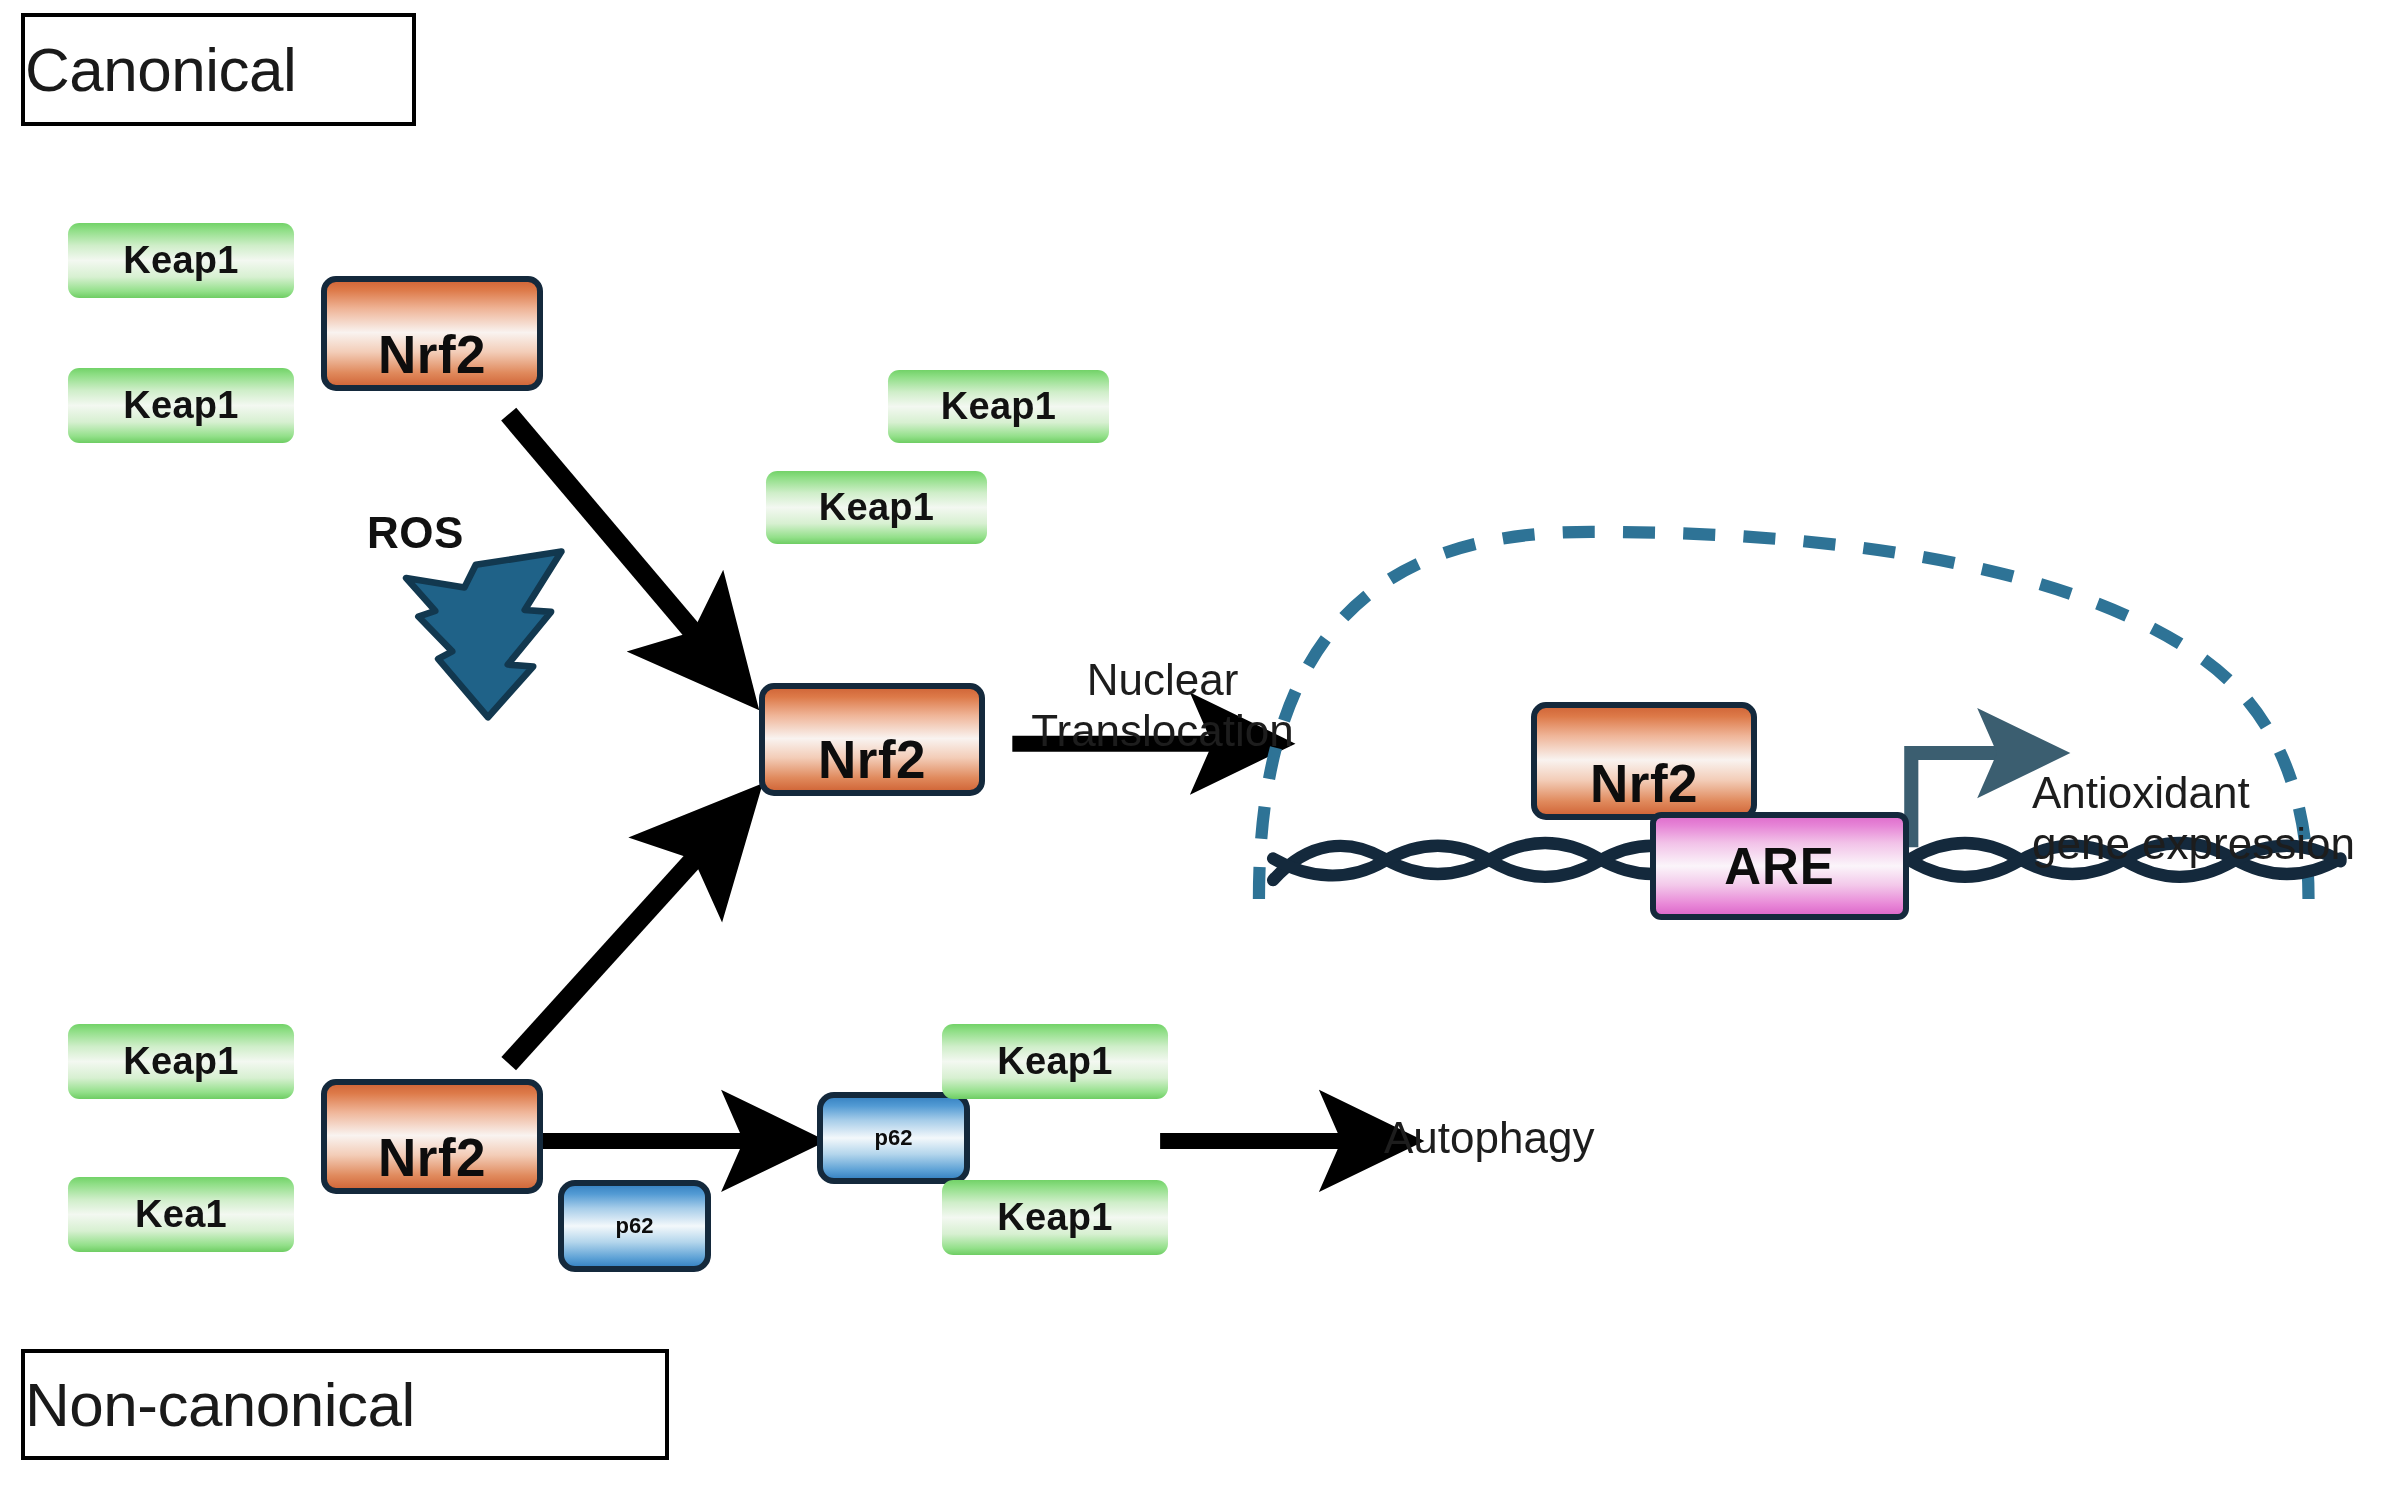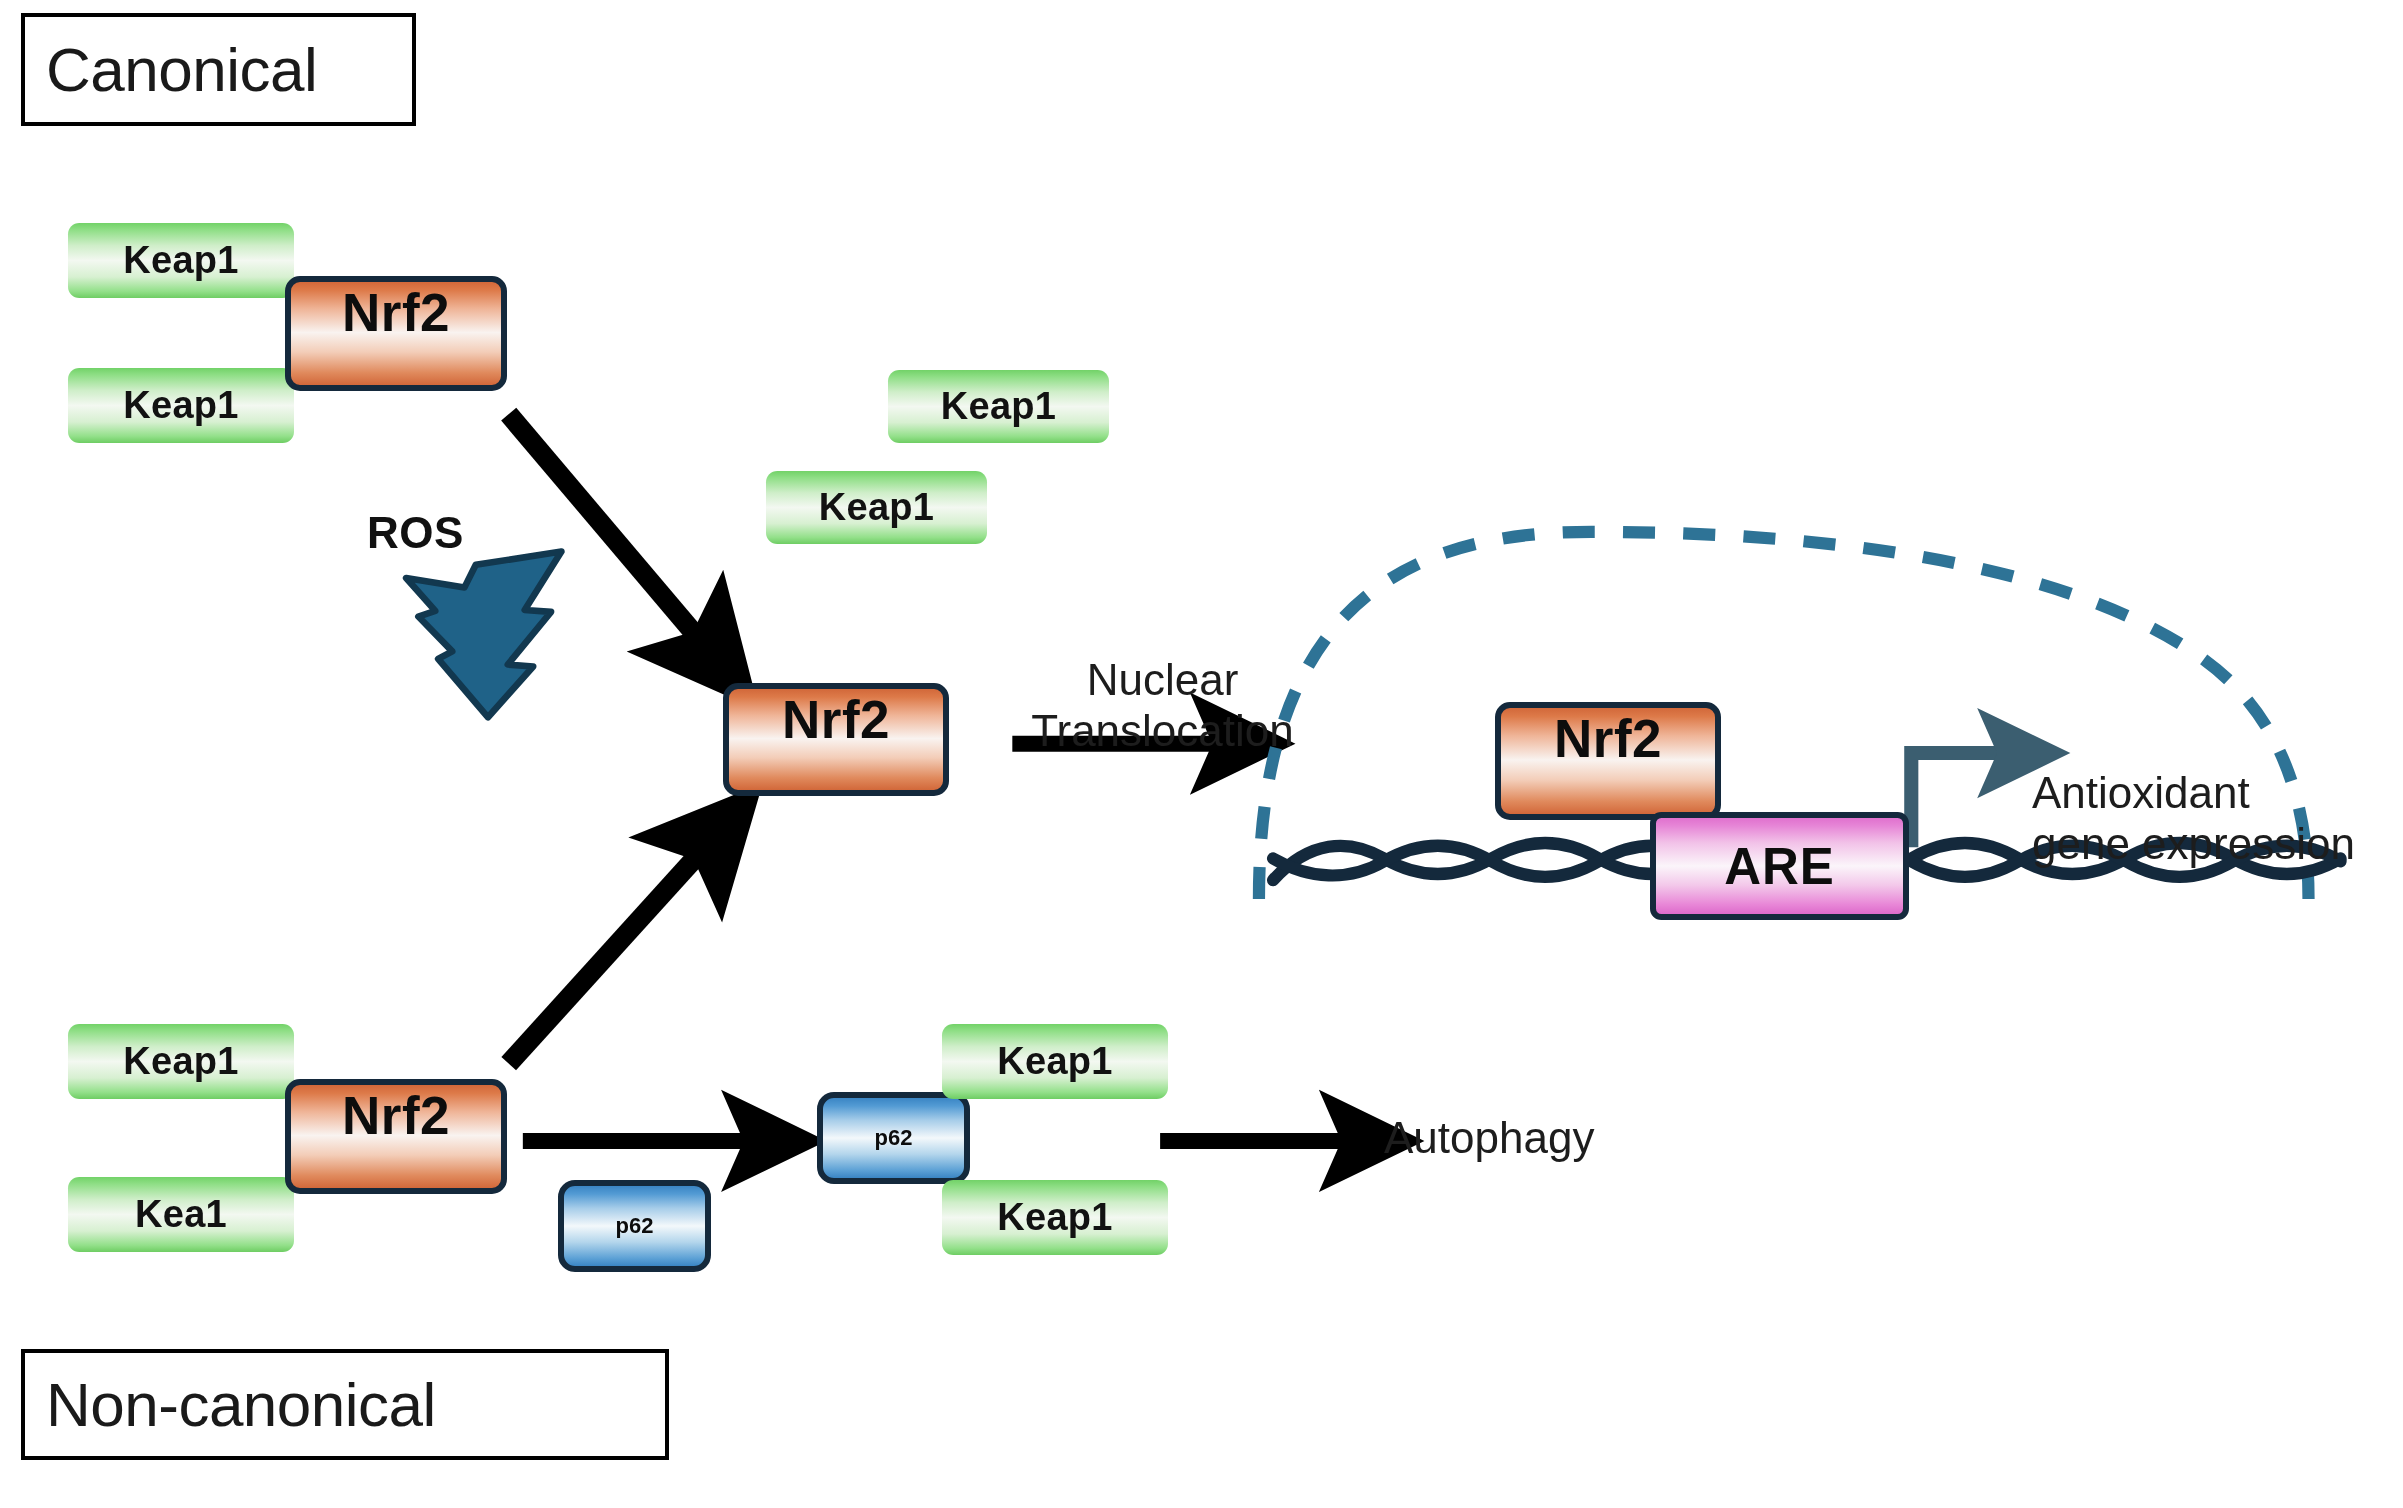--- a/index.html
+++ b/index.html
@@ -20,21 +20,20 @@
   }
   .abs { position: absolute; }
 
   
   .section-label {
     box-sizing: border-box;
     border: 4.7px solid #000000;
     background: #ffffff;
     display: flex;
     align-items: center;
-    padding-left: 21px;
     color: #1a1a1a;
     font-size: 62px;
     font-weight: 400;
     letter-spacing: -0.5px;
     line-height: 1;
     font-family: "Liberation Sans", sans-serif;
   }
 
   
   .node-keap1 {
@@ -65,27 +64,28 @@
     border: 6.6px solid #14293c;
     background: linear-gradient(to bottom,
         #d2683a 0%,
         #dd7a49 8%,
         #efb497 26%,
         #f9f3f0 49%,
         #f3cdb8 68%,
         #e08a5d 88%,
         #d2683a 100%);
     display: flex;
-    align-items: flex-start;
+    align-items: flex-end;
     justify-content: center;
     color: #0d0d0d;
     font-weight: bold;
     font-size: 53px;
     letter-spacing: 0.5px;
     font-family: "Liberation Sans", sans-serif;
+    margin-left: 36px;
   }
 
   
   .node-p62 {
     box-sizing: border-box;
     border-radius: 17px;
     border: 6.6px solid #14293c;
     background: linear-gradient(to bottom,
         #3a85c4 0%,
         #539bd4 10%,

